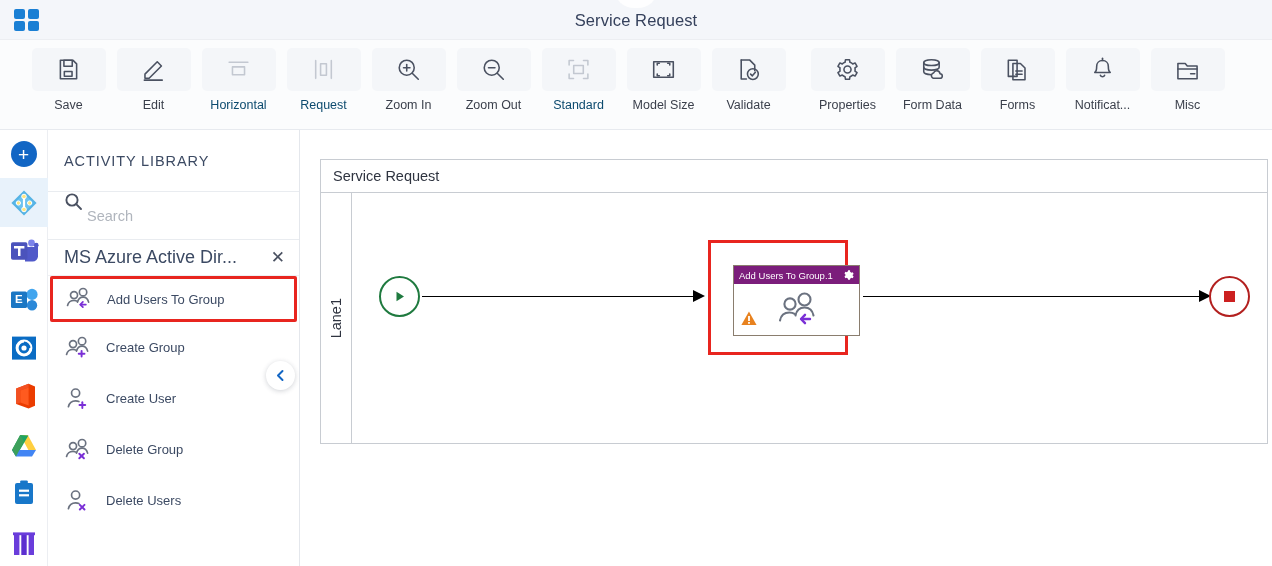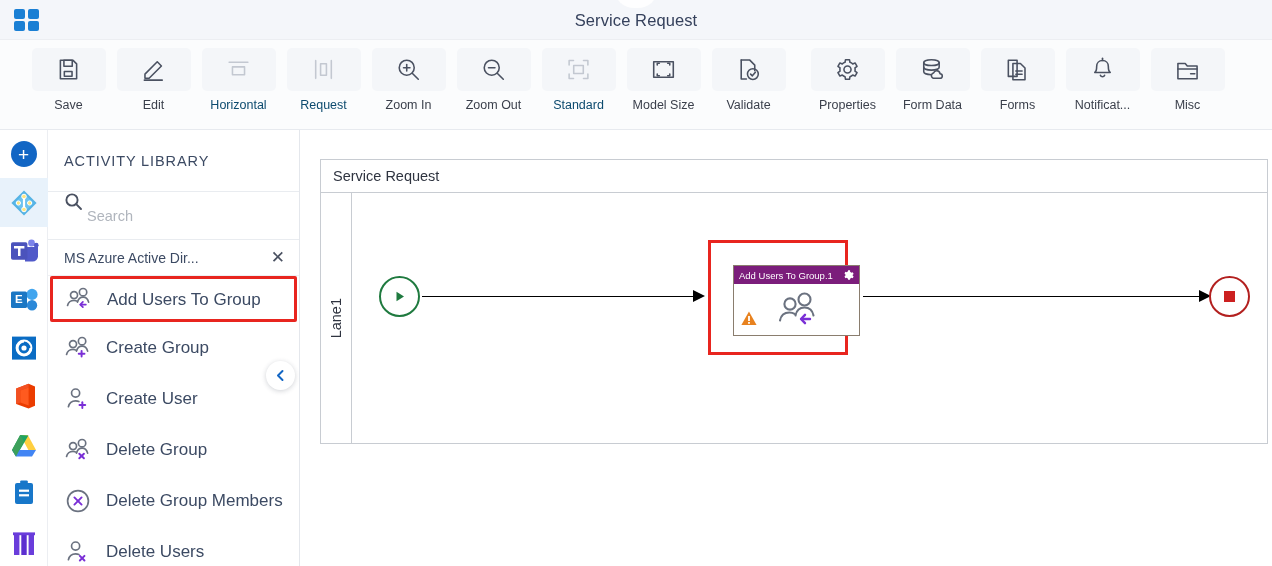--- a/index.html
+++ b/index.html
@@ -88,28 +88,28 @@
   }
   .search-row input {
     border: none; outline: none; font-size: 14.5px; color: #3c4a63;
     font-family: "Liberation Sans", sans-serif; width: 170px; background: transparent;
   }
   .search-row input::placeholder { color: #b0b5bd; }
   .cat-row {
     height: 36px; display: flex; align-items: center; justify-content: space-between;
     padding: 0 14px 0 16px; border-bottom: 1px solid #eef0f3;
   }
-  .cat-row .cat-name { font-size: 14px; color: #3c4a63; }
+  .cat-row .cat-name { font-size: 18px; color: #3c4a63; }
   .cat-row .close-x { font-size: 17px; color: #4a5161; cursor: pointer; line-height: 1; }
   .act-list { }
   .act-item {
     min-height: 51px; display: flex; align-items: center; gap: 14px;
     padding-left: 16px; cursor: pointer;
   }
-  .act-item .act-lbl { font-size: 17px; color: #3c4a63; line-height: 19px; }
+  .act-item .act-lbl { font-size: 13px; color: #3c4a63; line-height: 19px; }
   .act-icon { width: 28px; flex: 0 0 28px; display: flex; align-items: center; justify-content: center; }
   .act-item.highlight {
     border: 3px solid #e8251f; margin: 0 2px 0 2px; border-radius: 2px;
     padding-left: 12px; min-height: 46px;
   }
   .collapse-btn {
     position: absolute; left: 266px; top: 361px; width: 29px; height: 29px;
     border-radius: 50%; background: #ffffff; box-shadow: 0 1px 5px rgba(40,50,70,.22);
     display: flex; align-items: center; justify-content: center; cursor: pointer; z-index: 6;
   }
@@ -482,32 +482,20 @@
               <path d="M12.4 16.4c.8-3.4 3.1-5.4 6-5.4s5.2 2 6 5.4"></path>
               <circle cx="8.6" cy="8.8" r="3.8"></circle>
               <path d="M1.6 20c.7-3.4 3-5.4 7-5.4 1.4 0 2.6.26 3.6.72"></path>
               <g stroke="#7a2fd6" stroke-width="2.1">
                 <line x1="15.4" y1="17" x2="20.4" y2="22"></line>
                 <line x1="20.4" y1="17" x2="15.4" y2="22"></line>
               </g>
             </svg>
           </span>
           <span class="act-lbl">Delete Group</span>
-        </div>
-        <div class="act-item">
-          <span class="act-icon">
-            <svg width="26" height="26" viewBox="0 0 26 26" fill="none" stroke="#6b7280" stroke-width="1.7">
-              <circle cx="13" cy="13" r="10.4"></circle>
-              <g stroke="#7a2fd6" stroke-width="1.9" stroke-linecap="round">
-                <line x1="9.4" y1="9.4" x2="16.6" y2="16.6"></line>
-                <line x1="16.6" y1="9.4" x2="9.4" y2="16.6"></line>
-              </g>
-            </svg>
-          </span>
-          <span class="act-lbl">Delete Group Members</span>
         </div>
         <div class="act-item">
           <span class="act-icon">
             <svg width="26" height="24" viewBox="0 0 26 26" fill="none" stroke="#6b7280" stroke-width="1.8" stroke-linecap="round" stroke-linejoin="round">
               <circle cx="10.4" cy="6.6" r="4.4"></circle>
               <path d="M2.6 21.4c.9-4 3.8-6.4 7.8-6.4 1.3 0 2.5.26 3.6.74"></path>
               <g stroke="#7a2fd6" stroke-width="2.1">
                 <line x1="15" y1="17.2" x2="20" y2="22.2"></line>
                 <line x1="20" y1="17.2" x2="15" y2="22.2"></line>
               </g>

